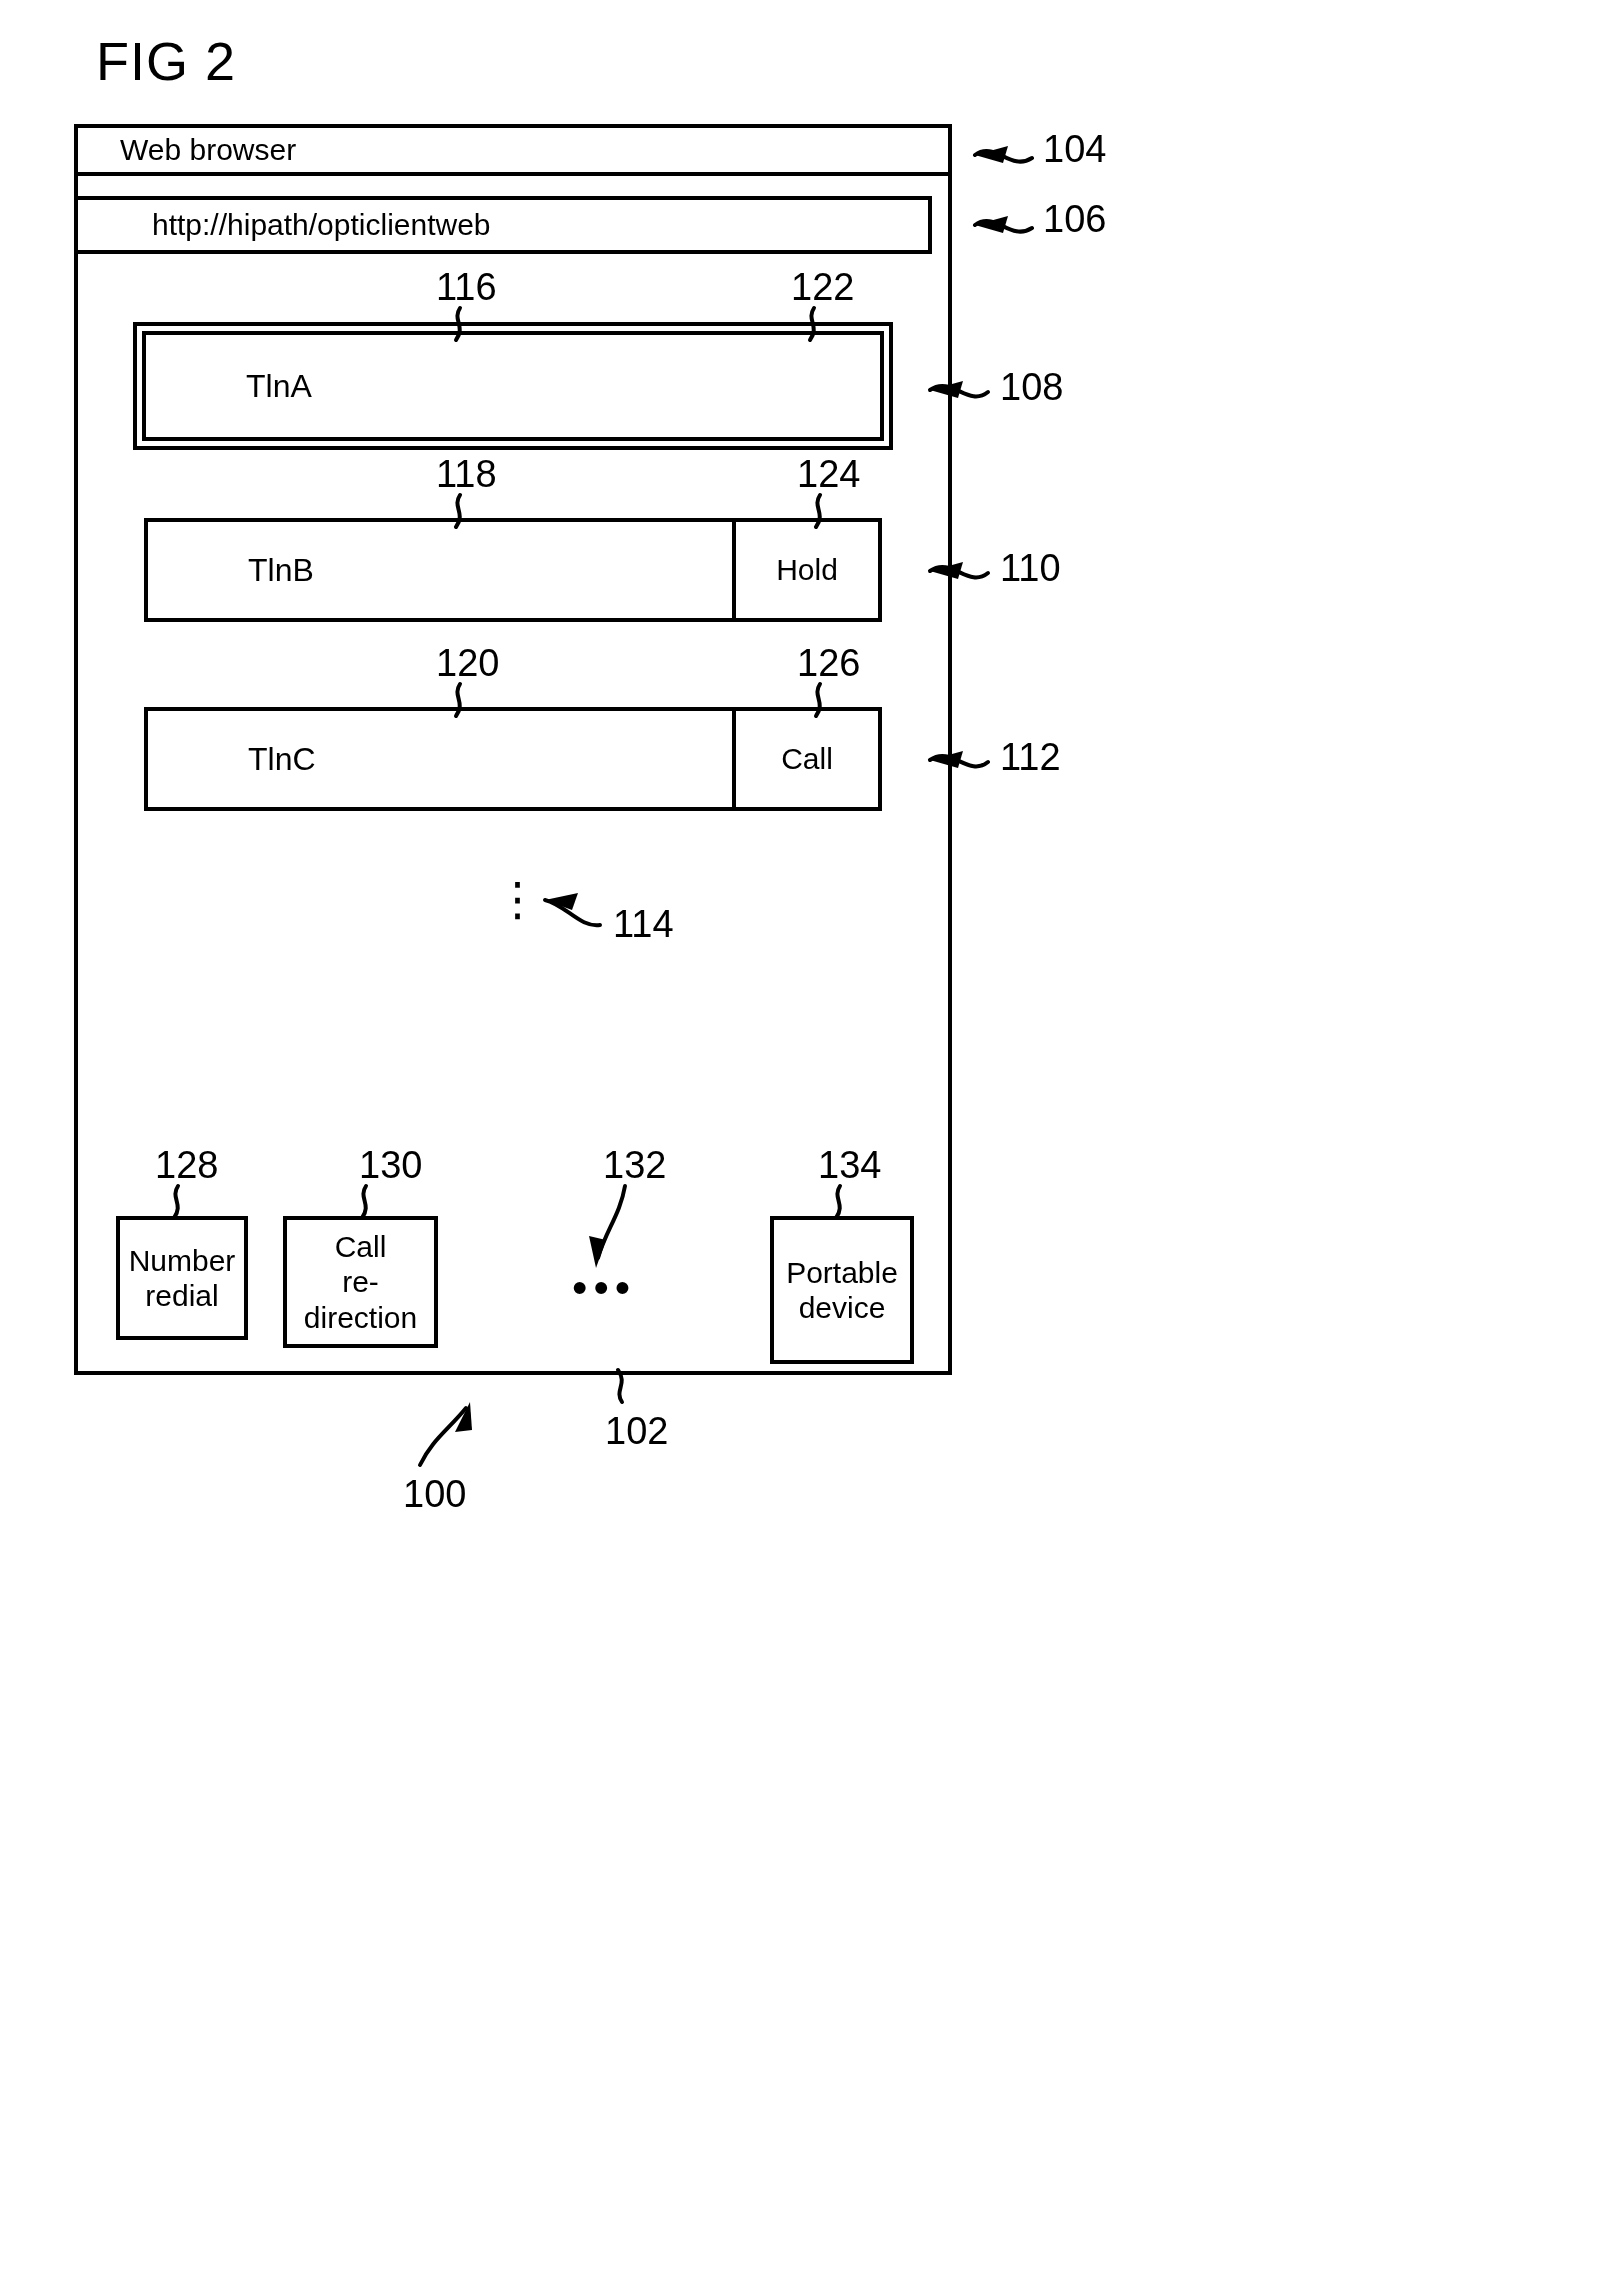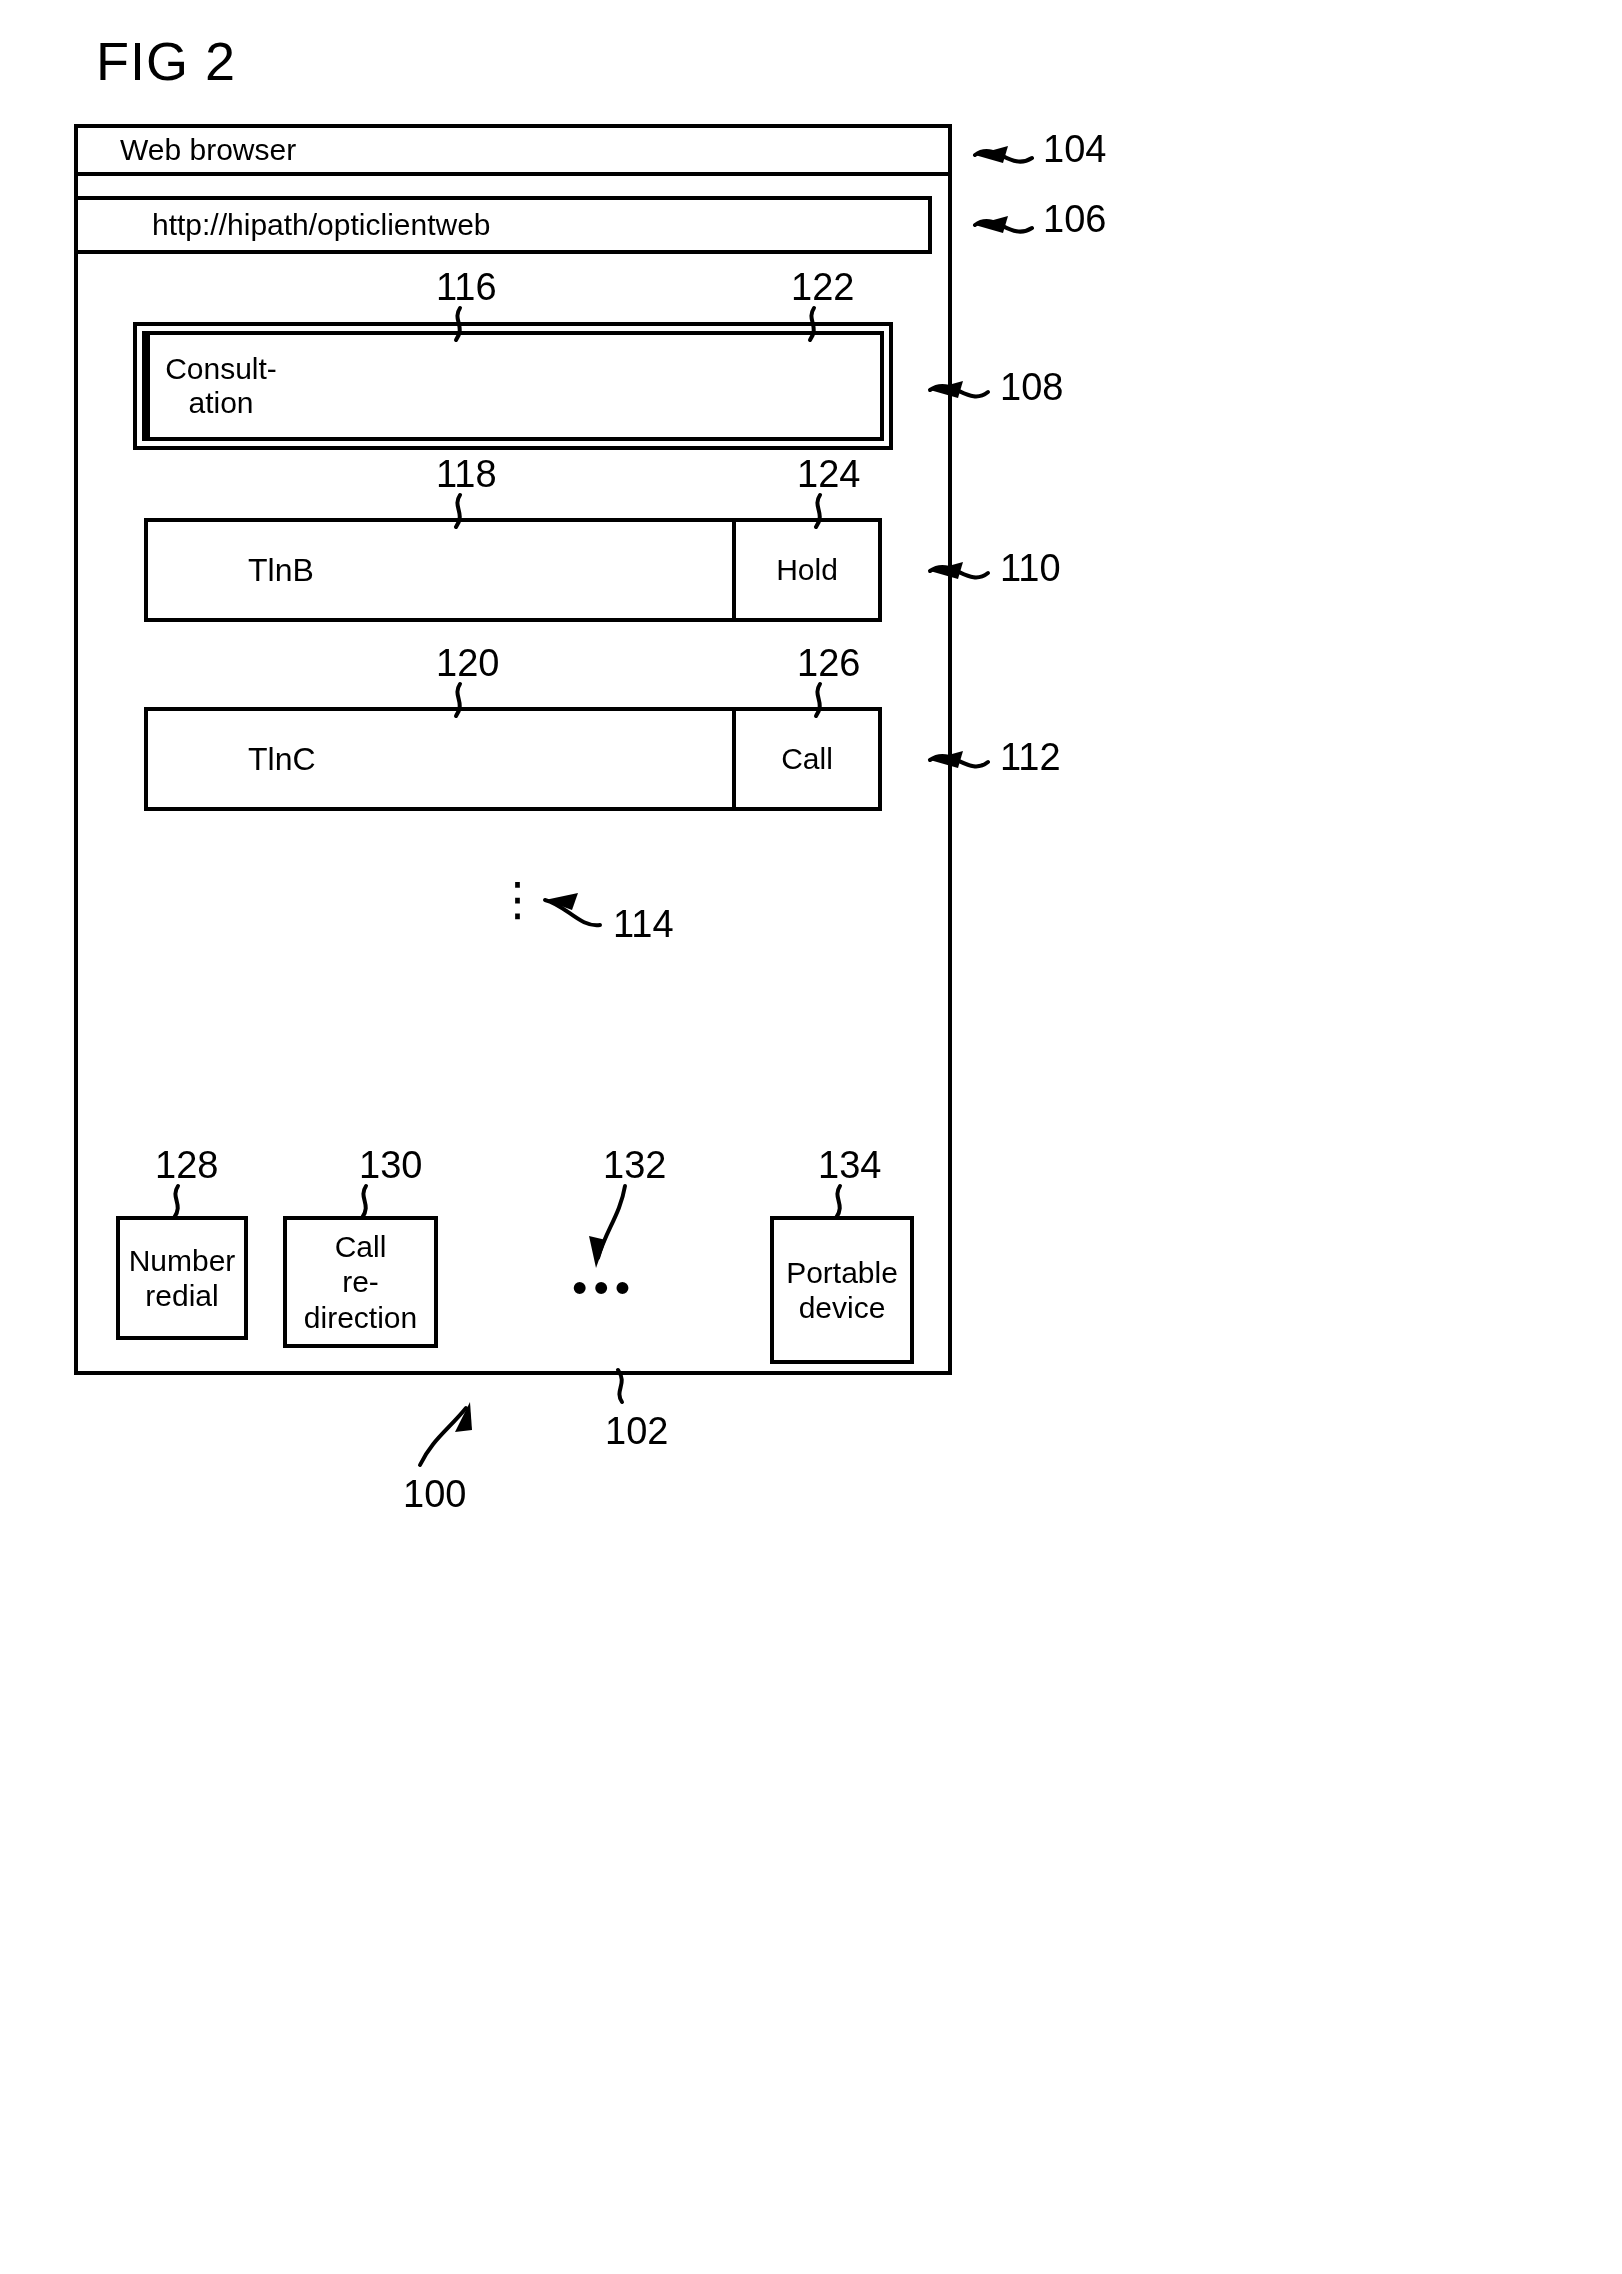--- a/index.html
+++ b/index.html
@@ -192,26 +192,21 @@
 <div class="titlebar">
   <span class="titlebar-label">Web browser</span>
 </div>
 
 <div class="urlbar">
   <span class="urlbar-label">http://hipath/opticlientweb</span>
 </div>
 
 <div class="row-selected-outer" style="left:133px; top:322px; width:760px; height:128px;">
   <div class="row-inner">
-    <div class="action-cell">
-      <span>
-        <span>Consult-</span><br>
-        <span>ation</span>
-      </span>
-    </div>
+    <div class="name-cell">TlnA</div>
   </div>
 </div>
 
 <div class="row" style="left:144px; top:518px; width:738px; height:104px;">
   <div class="name-cell">TlnB</div>
   <div class="action-cell">Hold</div>
 </div>
 
 <div class="row" style="left:144px; top:707px; width:738px; height:104px;">
   <div class="name-cell">TlnC</div>

